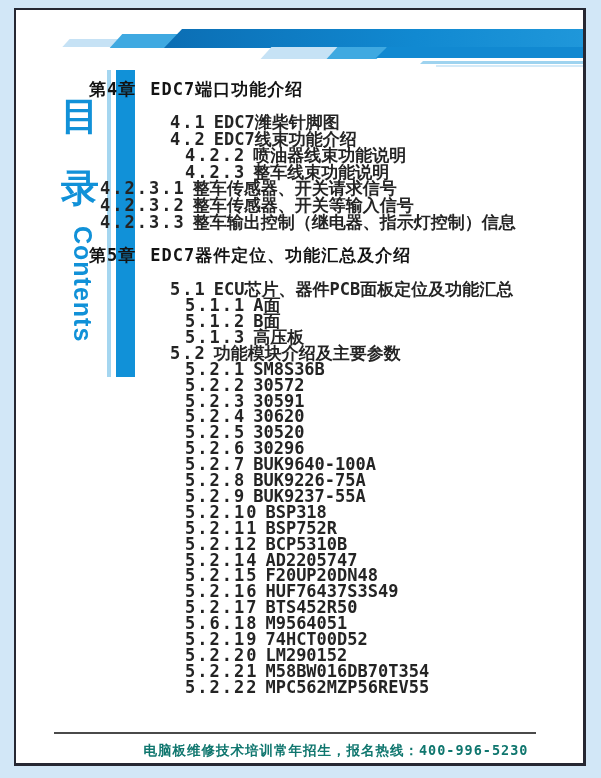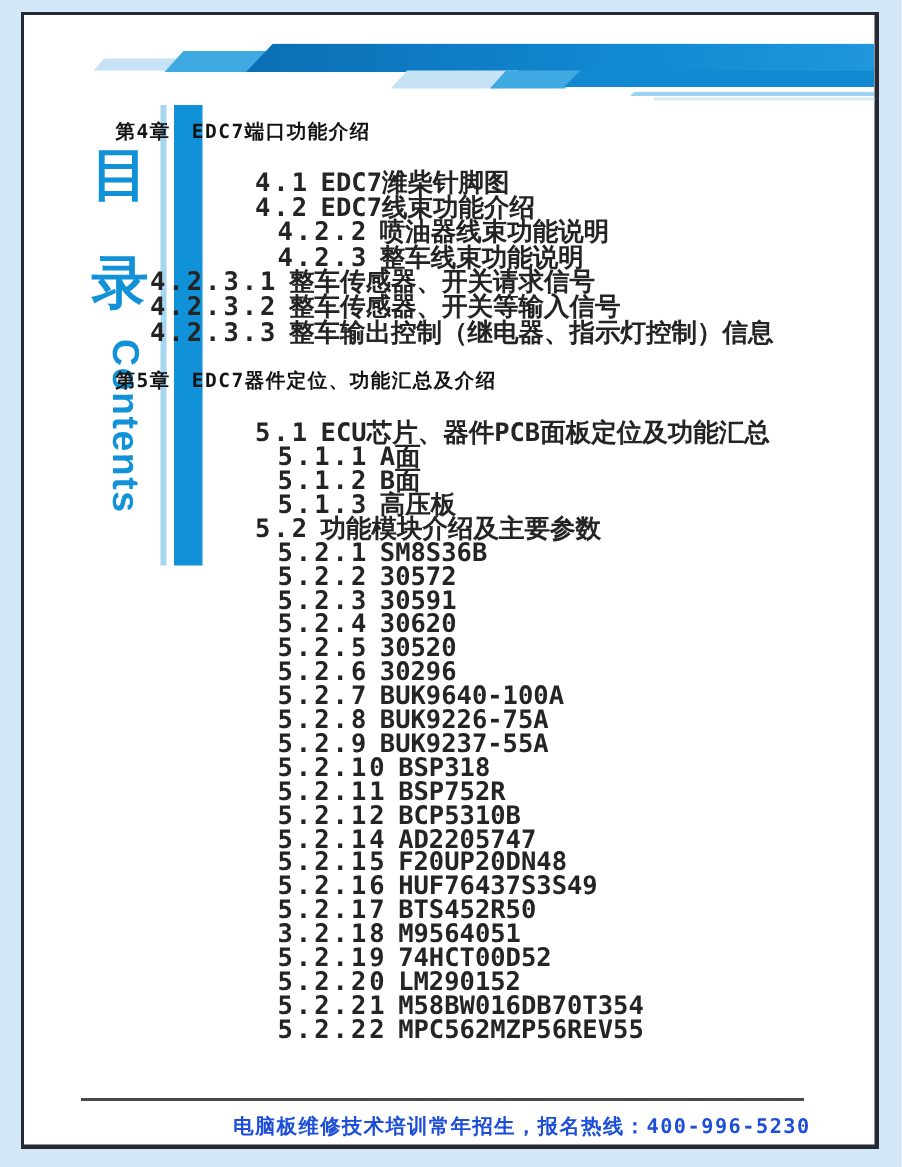--- a/index.html
+++ b/index.html
@@ -47,22 +47,22 @@
   .mulu-2{top:156px;}
   .contents-v{
     position:absolute;left:47px;top:216px;height:155px;width:34px;
     writing-mode:vertical-rl;text-orientation:sideways;
     font-size:25px;font-weight:bold;color:#1191d8;letter-spacing:1px;
     font-family:"Liberation Sans",sans-serif;
   }
   
   .toc{position:absolute;left:0;top:0;width:100%;}
   .chapter-heading{
-    margin:0;padding-left:61px;
-    font-size:13px;line-height:26px;font-weight:bold;color:#141414;
+    margin:12px;padding-left:61px;
+    font-size:17px;line-height:26px;font-weight:bold;color:#141414;
     font-family:"DejaVu Sans Mono",monospace;letter-spacing:1px;
     white-space:nowrap;
   }
   .chapter.ch-0 .chapter-heading{margin-top:66px;}
   .chapter.ch-1 .chapter-heading{margin-top:12px;}
   .ch-label{margin-right:14px;}
   .items{list-style:none;margin:12px 0 0 0;padding:0;}
   .chapter.ch-1 .items{margin-top:14px;}
   .toc-item{
     font-size:17px;font-weight:bold;color:#242424;
@@ -70,23 +70,23 @@
     font-family:"DejaVu Sans Mono",monospace;
   }
   .chapter.ch-1 .toc-item{line-height:15.9px;}
   .toc-item.l1{padding-left:154px;}
   .toc-item.l2{padding-left:169px;}
   .toc-item.l3{padding-left:84px;}
   .item-num{letter-spacing:2px;margin-right:7px;}
   
   .footer-line{position:absolute;left:38px;top:722px;width:482px;height:2px;background:#4a4a4a;}
   .footer-text{
-    position:absolute;left:102px;top:732px;width:460px;
+    position:absolute;left:90px;top:732px;width:460px;
     text-align:center;white-space:nowrap;
-    font-size:13.5px;font-weight:bold;color:#1d4ed8;letter-spacing:1px;
+    font-size:13.5px;font-weight:bold;color:#0f766e;letter-spacing:1px;
     font-family:"DejaVu Sans Mono",monospace;
   }
 </style>
 </head>
 <body>
 
 <div class="page">
 
   <div class="deco stripe-pale-a"></div>
   <div class="deco stripe-med-a"></div>
@@ -224,21 +224,21 @@
 
   <li class="toc-item l2">
     <span class="item-num">5.2.16</span><span class="item-text">HUF76437S3S49</span>
   </li>
 
   <li class="toc-item l2">
     <span class="item-num">5.2.17</span><span class="item-text">BTS452R50</span>
   </li>
 
   <li class="toc-item l2">
-    <span class="item-num">3.2.18</span><span class="item-text">M9564051</span>
+    <span class="item-num">5.6.18</span><span class="item-text">M9564051</span>
   </li>
 
   <li class="toc-item l2">
     <span class="item-num">5.2.19</span><span class="item-text">74HCT00D52</span>
   </li>
 
   <li class="toc-item l2">
     <span class="item-num">5.2.20</span><span class="item-text">LM290152</span>
   </li>
 

